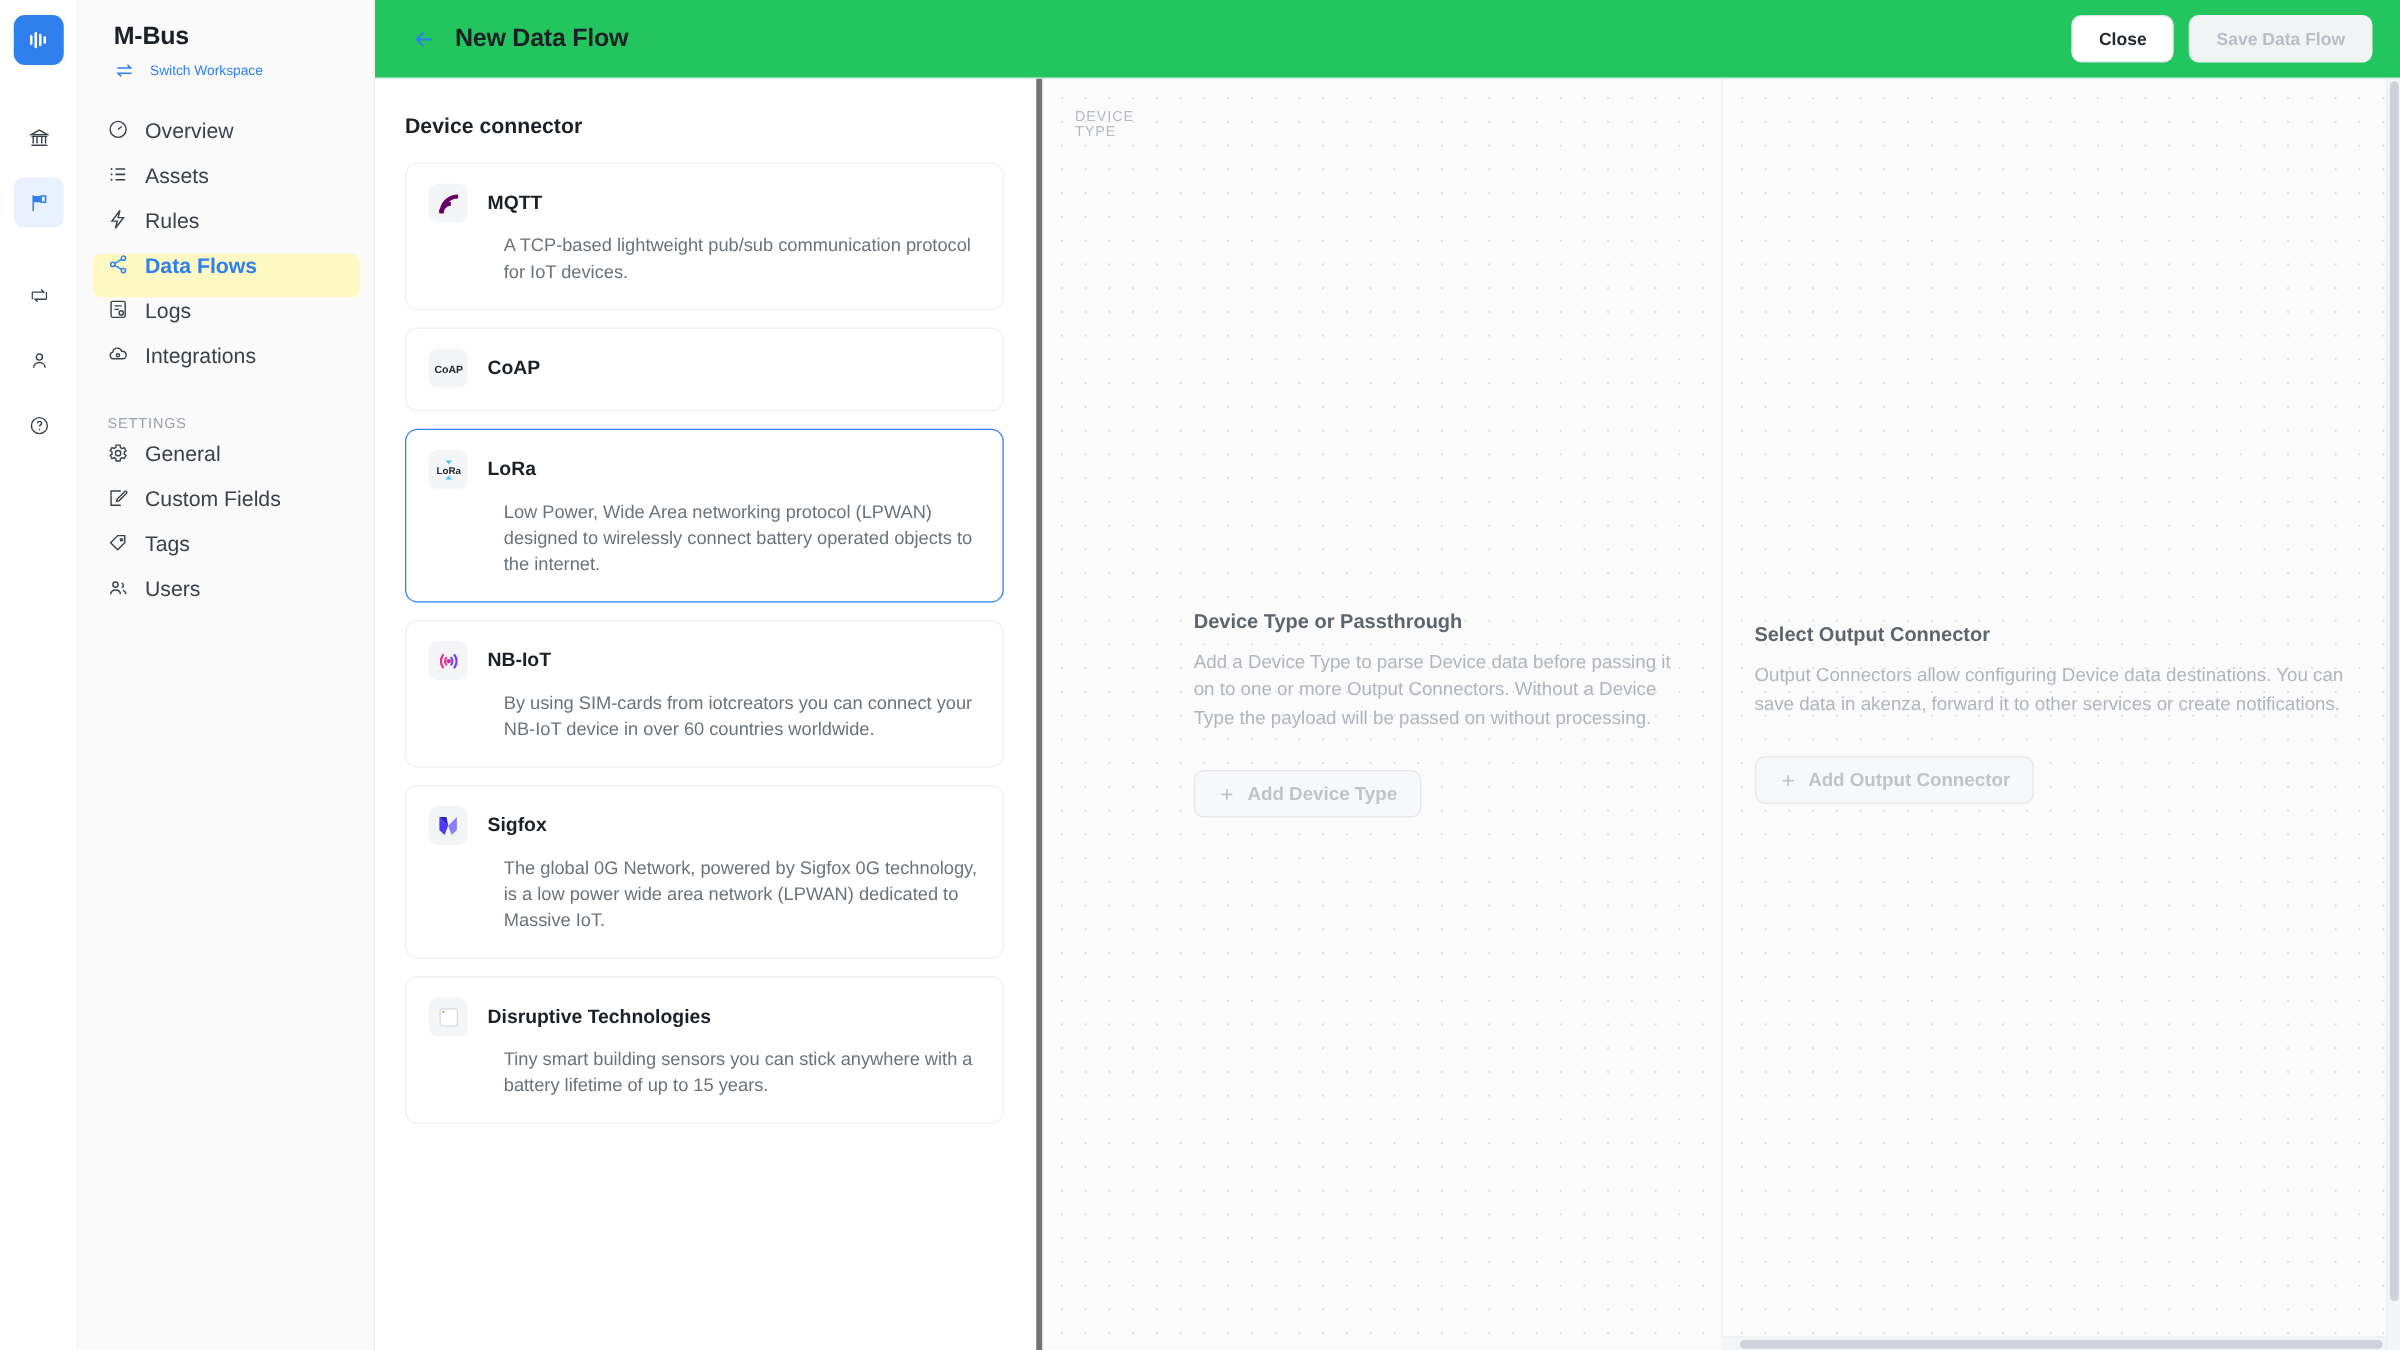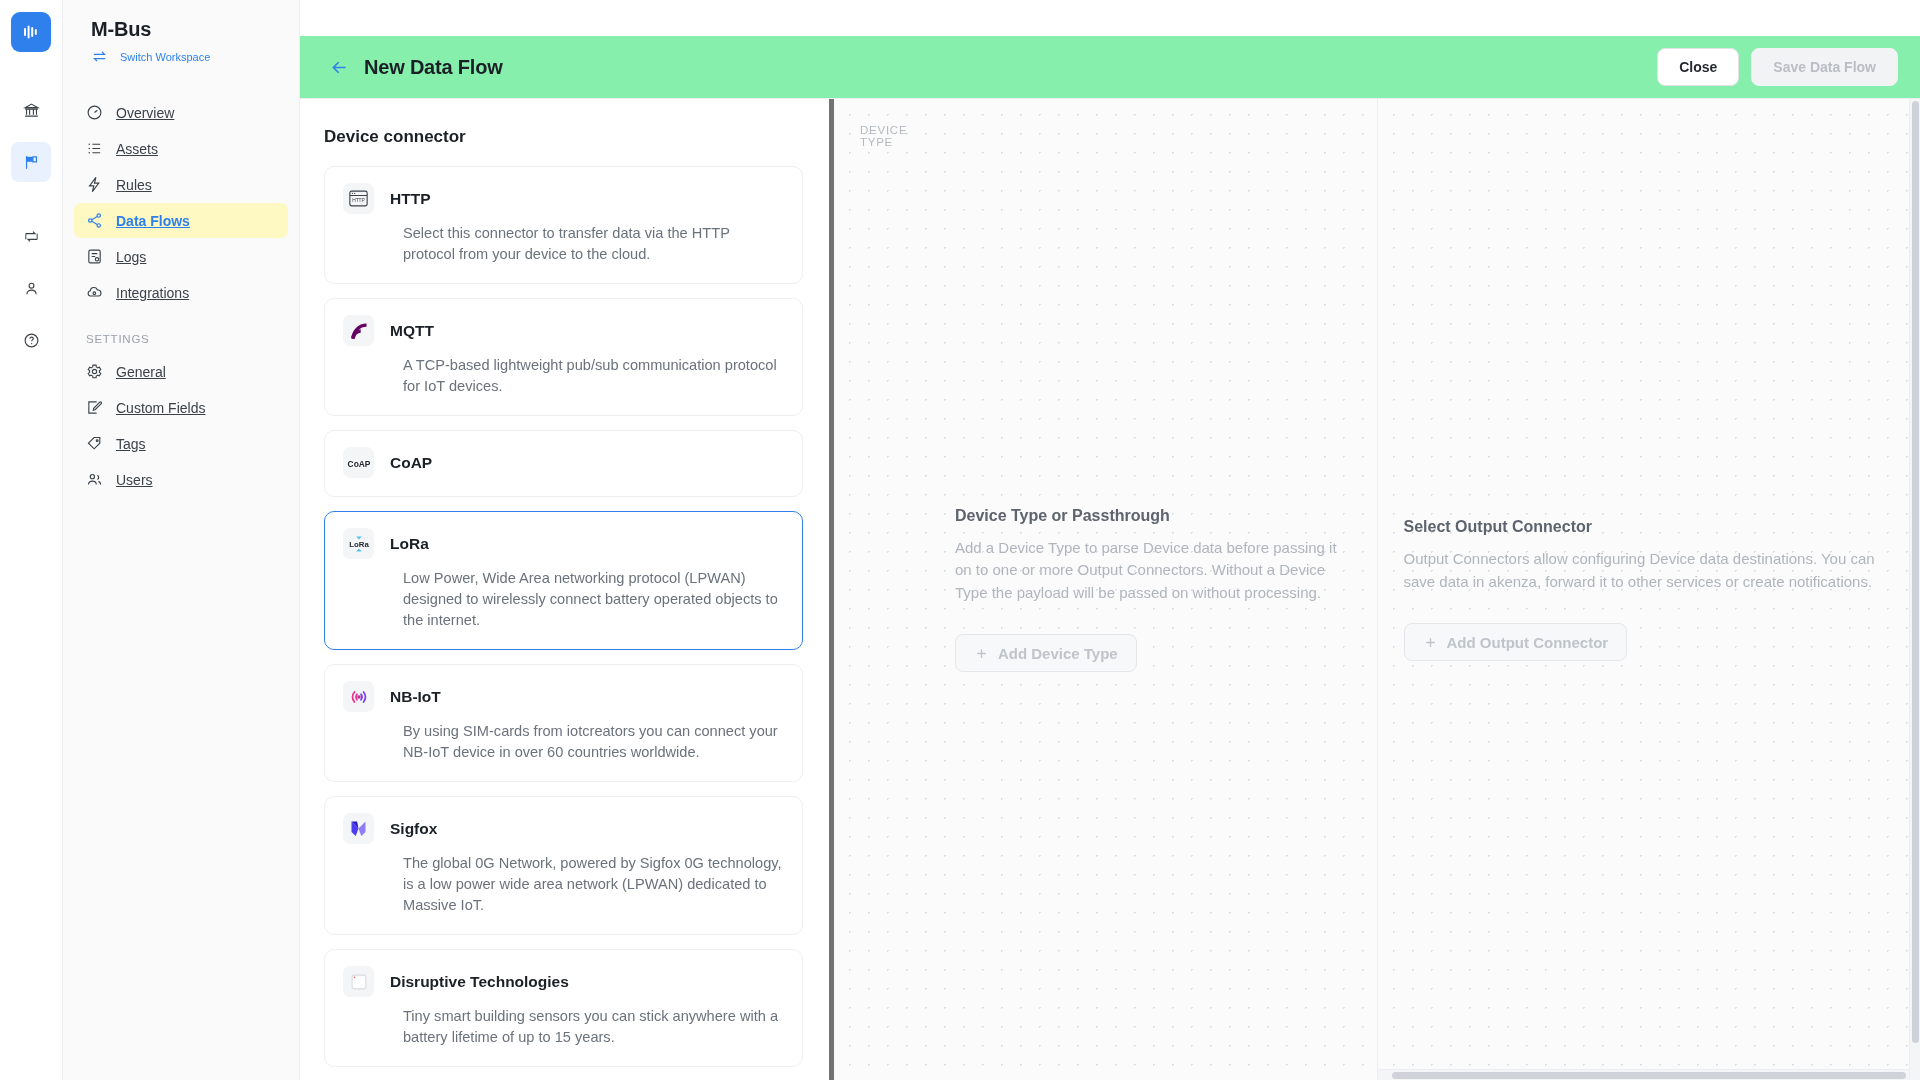--- a/index.html
+++ b/index.html
@@ -45,42 +45,40 @@
     font-size: 20px; font-weight: bold; color: #1b1f26;
     padding: 0 0 0 28px; letter-spacing: -0.2px;
   }
   .ws-switch {
     display: flex; align-items: center; gap: 12px;
     padding: 7px 0 0 28px;
     color: #2f80ed; font-size: 11px; cursor: pointer;
   }
   .nav { margin-top: 30px; padding: 0 11px; }
   .nav-item {
-    display: flex; align-items: center; gap: 13px;
+    display: flex; gap: 13px;
     height: 35px; padding: 0 12px; border-radius: 7px;
-    color: #3b4149; font-size: 14px; cursor: pointer;
+    color: #3b4149; font-size: 17px; cursor: pointer;
     margin-bottom: 1px;
-    text-decoration: underline;
   }
   .nav-item.active { background: #fef9c3; color: #2f80ed; font-weight: bold; }
   .nav-section {
     font-size: 11.5px; color: #9aa1ab; letter-spacing: 0.75px;
     padding: 22px 0 9px 12px; font-weight: normal;
   }
   .ico { width: 17px; height: 17px; flex: 0 0 17px; display: block; }
 
   
   .main { flex: 1 1 auto; display: flex; flex-direction: column; height: 1080px; min-width: 0; }
   .topbar {
     height: 63px; flex: 0 0 63px;
-    background: #86efac;
+    background: #22c55e;
     border-bottom: 1px solid #eceef1;
     display: flex; align-items: center;
     padding: 0 22px 0 26px;
-    margin-top: 36px;
   }
   .back-btn {
     width: 26px; height: 26px; display: flex; align-items: center; justify-content: center;
     cursor: pointer; margin-right: 12px;
   }
   .page-title { font-size: 20px; font-weight: bold; color: #1b1f26; letter-spacing: -0.2px; }
   .topbar-actions { margin-left: auto; display: flex; gap: 12px; align-items: center; }
   .btn {
     height: 38px; padding: 0 21px; border-radius: 8px;
     font-size: 14px; font-weight: bold; cursor: pointer;
@@ -321,35 +319,20 @@
         <div class="btn btn-disabled">Save Data Flow</div>
       </div>
     </div>
 
     <div class="body">
 
       <div class="connector-col">
         <div class="connector-scroll">
           <div class="section-heading">Device connector</div>
 
-          <div class="card">
-            <div class="card-head">
-              <div class="card-icon">
-                <svg width="21" height="19" viewBox="0 0 24 22" fill="none" stroke="#3b4149" stroke-width="1.3">
-                  <rect x="2" y="2.5" width="20" height="17" rx="2"></rect>
-                    <path d="M2 7.5h20"></path>
-                  <circle cx="5" cy="5" r=".8" fill="#3b4149" stroke="none"></circle>
-                    <circle cx="7.6" cy="5" r=".8" fill="#3b4149" stroke="none"></circle>
-                  <text x="12" y="15.5" font-size="5.6" fill="#3b4149" stroke="none" text-anchor="middle" font-family="Liberation Sans, sans-serif">HTTP</text>
-                </svg>
-              </div>
-              <div class="card-title">HTTP</div>
-            </div>
-            <div class="card-desc">Select this connector to transfer data via the HTTP protocol from your device to the cloud.</div>
-          </div>
 
           <div class="card">
             <div class="card-head">
               <div class="card-icon">
                 <svg width="20" height="20" viewBox="0 0 24 24" fill="#660066">
                   <path d="M3 21a18 18 0 0118-18v4A14 14 0 007 21z"></path>
                   <path d="M3 21a11 11 0 0111-11v4a7 7 0 00-7 7z"></path>
                   <circle cx="5.2" cy="18.8" r="2.4"></circle>
                 </svg>
               </div>

